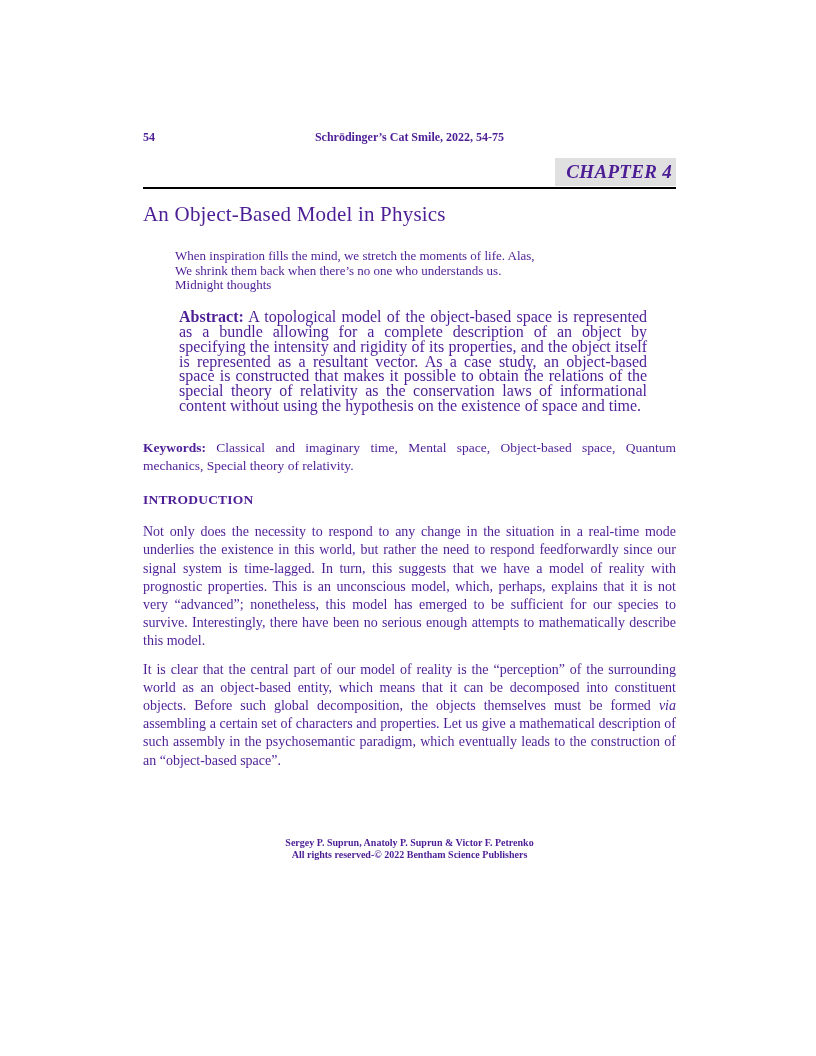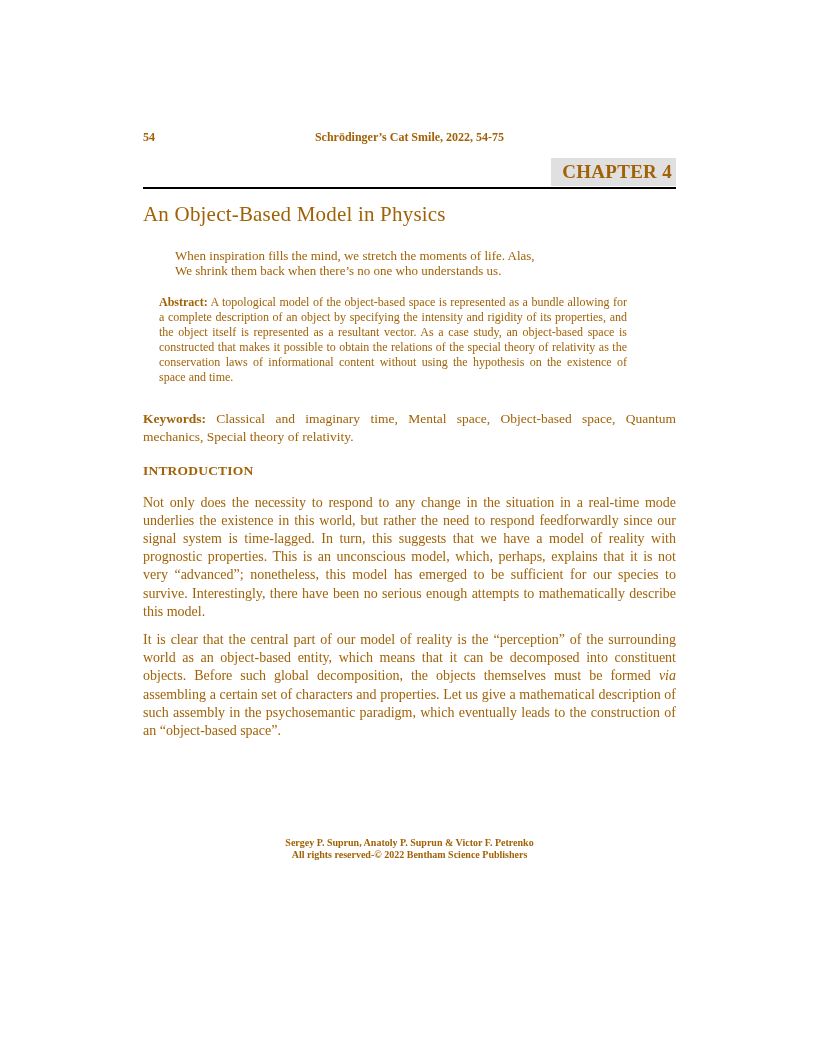--- a/index.html
+++ b/index.html
@@ -2,21 +2,21 @@
 <html><head>
 <meta charset="utf-8">
 <style>
   * { box-sizing: border-box; }
   html, body { margin: 0; padding: 0; background: #ffffff; }
   .sheet {
     position: relative;
     width: 816px;
     height: 1056px;
     background: #ffffff;
-    color: #a16207;
+    color: #4c1d95;
     font-family: "Liberation Serif", serif;
     overflow: hidden;
   }
   .content {
     position: absolute;
     left: 143px;
     top: 130px;
     width: 533px;
   }
 
@@ -29,20 +29,21 @@
   }
   .page-num { position: absolute; left: 0; top: 0; }
   .running-title { display: block; text-align: center; }
   .bi { font-weight: bold; text-align: center; }
 
   
   .chapter-row {
     margin-top: 13px;
     text-align: right;
     border-bottom: 2px solid #000000;
+    font-style: italic;
   }
   .chapter-label {
     display: inline-block;
     background: #e0e0e0;
     font-size: 19px;
     font-weight: bold;
     letter-spacing: 0.3px;
     padding: 3px 4px 3px 11px;
     margin-bottom: 1px;
   }
@@ -66,23 +67,23 @@
 
   
   .epigraph {
     margin: 22px 0 0 32px;
     font-size: 13px;
     line-height: 14.6px;
   }
 
   
   .abstract {
-    margin: 17px 0 0 16px;
+    margin: 17px 0 0 36px;
     width: 468px;
-    font-size: 12px;
+    font-size: 16px;
     line-height: 14.9px;
     text-align: justify;
   }
   .abstract b, .keywords b { font-weight: bold; }
 
   
   .keywords {
     margin: 25px 0 0 0;
     font-size: 13.5px;
     line-height: 18px;
@@ -133,20 +134,21 @@
     <div class="chapter-row">
       <span class="chapter-label" style="background: rgb(224, 224, 224);">CHAPTER 4</span>
     </div>
 
     <h1 class="chapter-title">An Object-Based Model in Physics</h1>
 
 
     <div class="epigraph">
       <div>When inspiration fills the mind, we stretch the moments of life. Alas,</div>
       <div>We shrink them back when there’s no one who understands us.</div>
+      <div>Midnight thoughts</div>
     </div>
 
     <p class="abstract"><b>Abstract:</b><span> A topological model of the object-based space is represented as a bundle allowing for a complete description of an object by specifying the intensity and rigidity of its properties, and the object itself is represented as a resultant vector. As a case study, an object-based space is constructed that makes it possible to obtain the relations of the special theory of relativity as the conservation laws of informational content without using the hypothesis on the existence of space and time.</span></p>
 
     <p class="keywords"><b>Keywords:</b><span> Classical and imaginary time, Mental space, Object-based space, Quantum mechanics, Special theory of relativity.</span></p>
 
     <h2 class="section-heading">INTRODUCTION</h2>
 
     <p class="body-para">Not only does the necessity to respond to any change in the situation in a real-time mode underlies the existence in this world, but rather the need to respond feedforwardly since our signal system is time-lagged. In turn, this suggests that we have a model of reality with prognostic properties. This is an unconscious model, which, perhaps, explains that it is not very “advanced”; nonetheless, this model has emerged to be sufficient for our species to survive. Interestingly, there have been no serious enough attempts to mathematically describe this model.</p>
 

